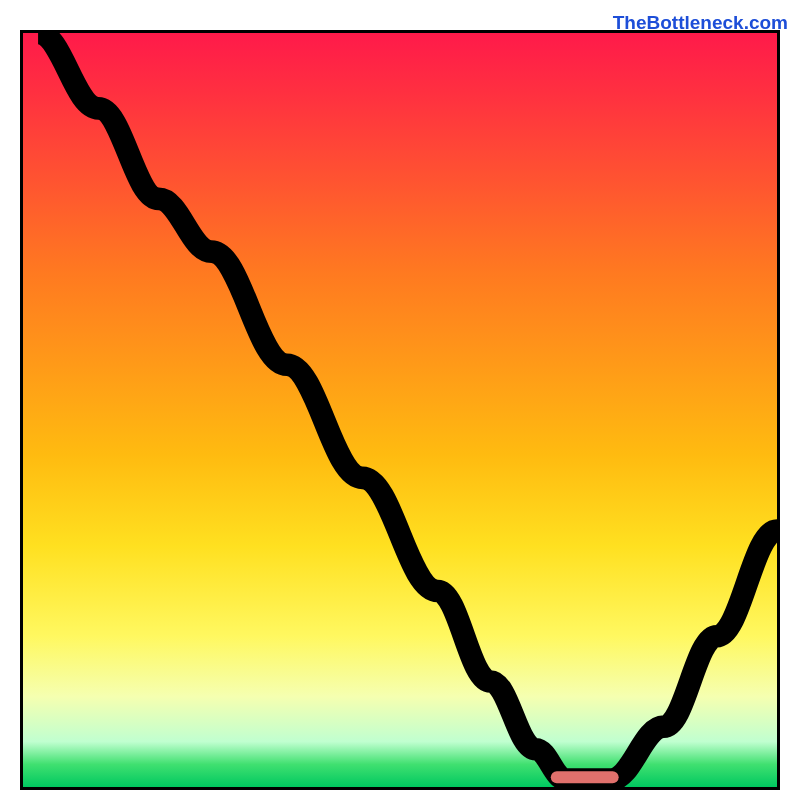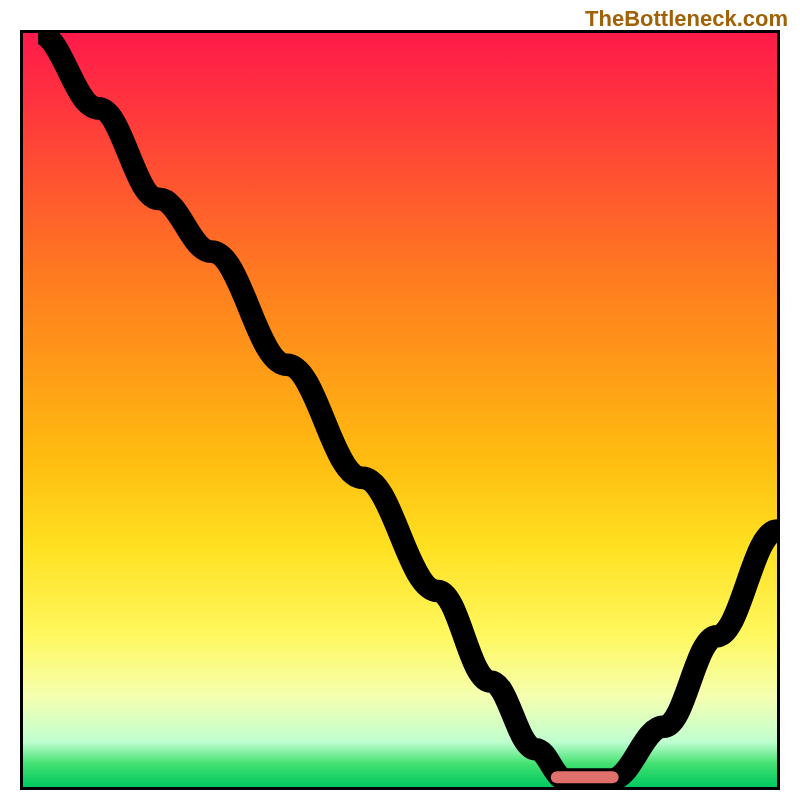--- a/index.html
+++ b/index.html
@@ -6,25 +6,25 @@
     margin: 0;
     padding: 0;
     width: 800px;
     height: 800px;
     background: #ffffff;
     font-family: Arial, sans-serif;
     position: relative;
   }
   .watermark {
     position: absolute;
-    top: 6px;
+    top: 12px;
     right: 12px;
-    font-size: 22px;
+    font-size: 19px;
     font-weight: bold;
-    color: #a16207;
+    color: #1d4ed8;
     z-index: 10;
   }
   .chart-container {
     position: absolute;
     top: 30px;
     left: 20px;
     width: 760px;
     height: 760px;
     border: 3px solid #000;
     box-sizing: border-box;

